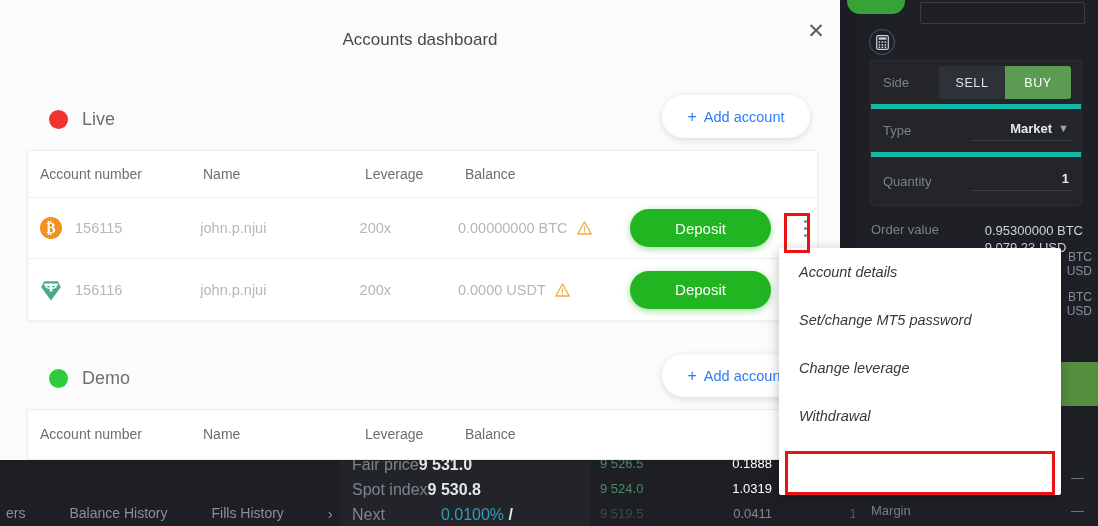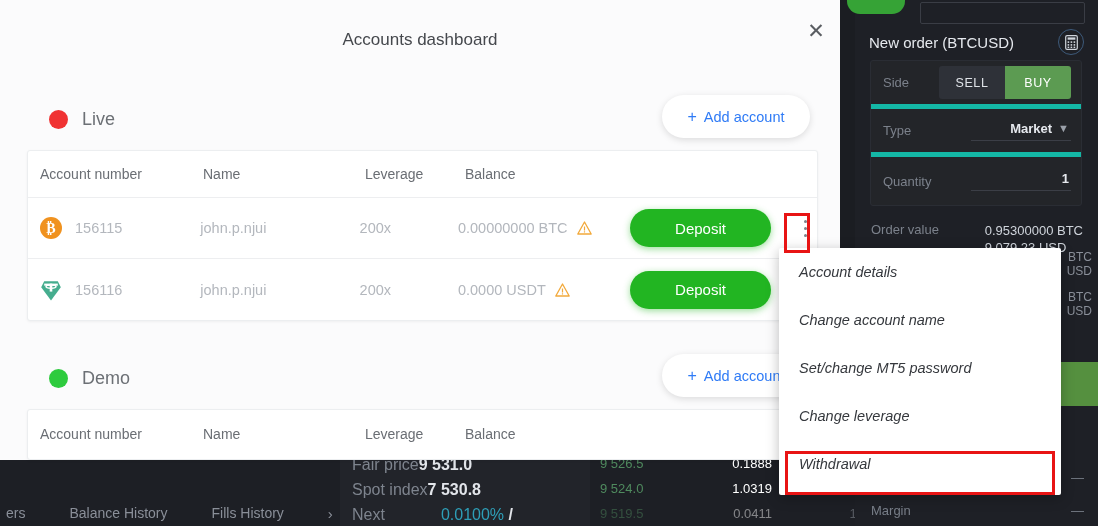--- a/index.html
+++ b/index.html
@@ -205,21 +205,21 @@
     <span class="chev">›</span>
   </div>
 
   <div class="fair-col">
     <div class="fair-row">
       <span class="k">Fair price</span>
       <span class="v">9 531.0</span>
     </div>
     <div class="fair-row">
       <span class="k">Spot index</span>
-      <span class="v">7 530.8</span>
+      <span class="v">9 530.8</span>
     </div>
     <div class="fair-row">
       <span class="k">Next funding</span>
       <span>
         <span class="v-teal">0.0100%</span>
         <span class="v">/ 19:00:00</span>
       </span>
     </div>
   </div>
 
@@ -239,21 +239,20 @@
       <span class="size">0.0411</span>
       <span class="tim">17</span>
     </div>
   </div>
 
   <div class="ticket">
     <div class="ticket-green-pill"></div>
     <div class="ticket-top-input"></div>
 
     <div class="ticket-head">
-      <span class="ticket-title">New order (BTCUSD)</span>
       <span class="calc-icon">
         <svg width="13" height="15" viewBox="0 0 13 15" fill="none" aria-hidden="true">
           <rect x="0.7" y="0.7" width="11.6" height="13.6" rx="1.4" stroke="#cfd4db" stroke-width="1.2"></rect>
           <rect x="2.6" y="2.4" width="7.8" height="2.3" fill="#cfd4db"></rect>
           <rect x="2.6" y="6.3" width="1.6" height="1.6" fill="#cfd4db"></rect>
           <rect x="5.6" y="6.3" width="1.6" height="1.6" fill="#cfd4db"></rect>
           <rect x="8.6" y="6.3" width="1.6" height="1.6" fill="#cfd4db"></rect>
           <rect x="2.6" y="9.1" width="1.6" height="1.6" fill="#cfd4db"></rect>
           <rect x="5.6" y="9.1" width="1.6" height="1.6" fill="#cfd4db"></rect>
           <rect x="8.6" y="9.1" width="1.6" height="1.6" fill="#cfd4db"></rect>
@@ -415,21 +414,20 @@
         <span class="c-name">Name</span>
         <span class="c-lev">Leverage</span>
         <span class="c-bal">Balance</span>
         <span class="c-act"></span>
       </div>
     </div>
   </div>
 
   <div class="menu">
     <div class="menu-item">Account details</div>
-    <div class="menu-item">Change account name</div>
     <div class="menu-item">Set/change MT5 password</div>
     <div class="menu-item">Change leverage</div>
     <div class="menu-item">Withdrawal</div>
   </div>
 
   <div class="anno" id="anno-kebab"></div>
   <div class="anno" id="anno-withdrawal"></div>
 
 </div>
 

